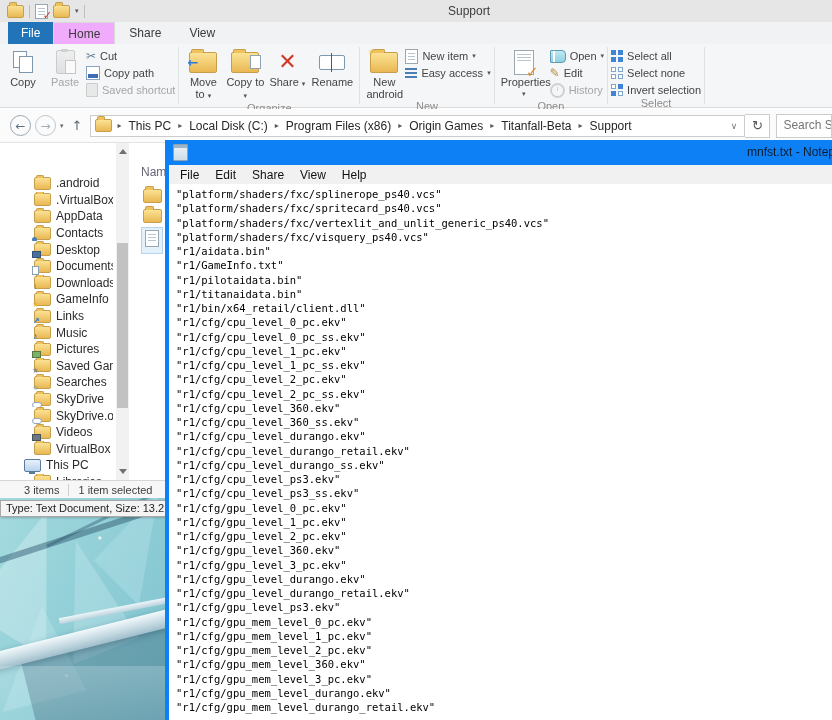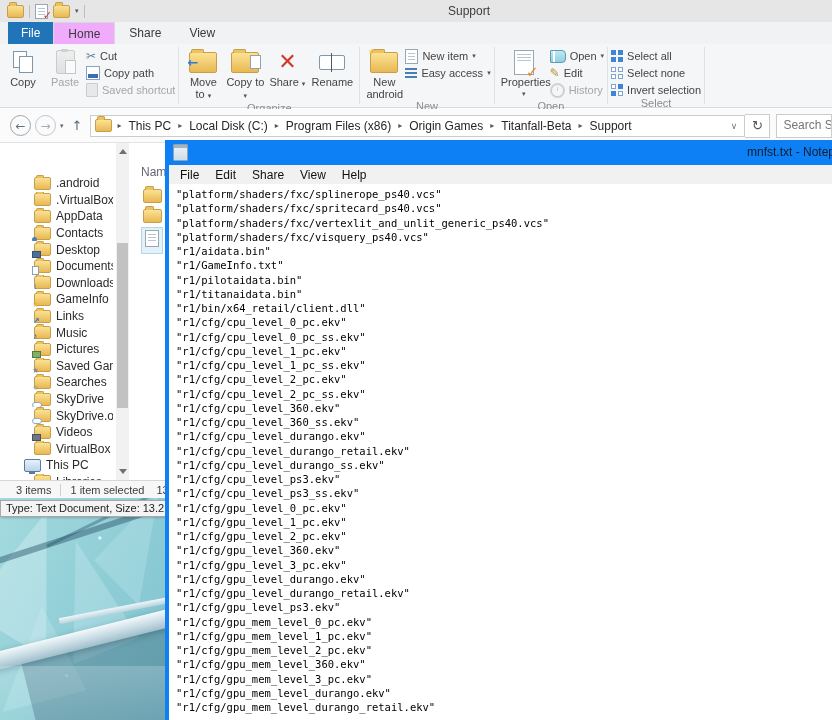--- a/index.html
+++ b/index.html
@@ -146,21 +146,21 @@
   .filelist{position:absolute;left:129px;top:0;right:0;height:337px;background:#fff;}
   .col-head{position:absolute;left:12px;top:22px;font-size:12px;color:#667;}
   .fl-item{position:absolute;left:14px;}
   .fl-f1{top:46px;}
   .fl-f2{top:66px;}
   .fl-file{top:84px;left:12px;border:1px solid #b5d3ea;background:#e3f1fb;padding:2px 3px;}
   .fl-fold{width:17px;height:12px;}
   .fl-page{width:12px;height:15px;}
 
   .statusbar{position:absolute;left:0;top:480px;width:100%;height:18px;background:#f7f7f7;border-top:1px solid #d6d6d6;display:flex;align-items:center;font-size:11px;color:#3c3c3c;box-sizing:border-box;}
-  .statusbar .st1{margin-left:16px;}
+  .statusbar .st1{margin-left:24px;}
   .stdiv{width:1px;height:12px;background:#d0d0d0;margin:0 9px;}
   .st3{margin-left:12px;}
 
   .tooltip{position:absolute;left:0;top:500px;z-index:2;background:#f4f4f4;border:1px solid #a8a8a8;font-size:11px;color:#222;padding:1px 5px 2px 5px;white-space:nowrap;width:230px;box-shadow:1px 1px 2px rgba(0,0,0,.2);}
 
   
   .notepad{position:absolute;left:165px;top:140px;width:667px;height:580px;z-index:10;background:#fff;border-left:4px solid #0e80f6;box-sizing:border-box;overflow:hidden;}
   .np-title{position:relative;height:25px;background:#0e80f6;display:flex;align-items:center;overflow:hidden;}
   .np-ic{width:13px;height:15px;background:linear-gradient(#eef4f8,#cfdde8);border:1px solid #8fa3b5;border-radius:1px;margin-left:4px;position:relative;flex:none;}
   .np-ic::before{content:"";position:absolute;left:0;right:0;top:0;height:3px;background:#9db5c8;}

